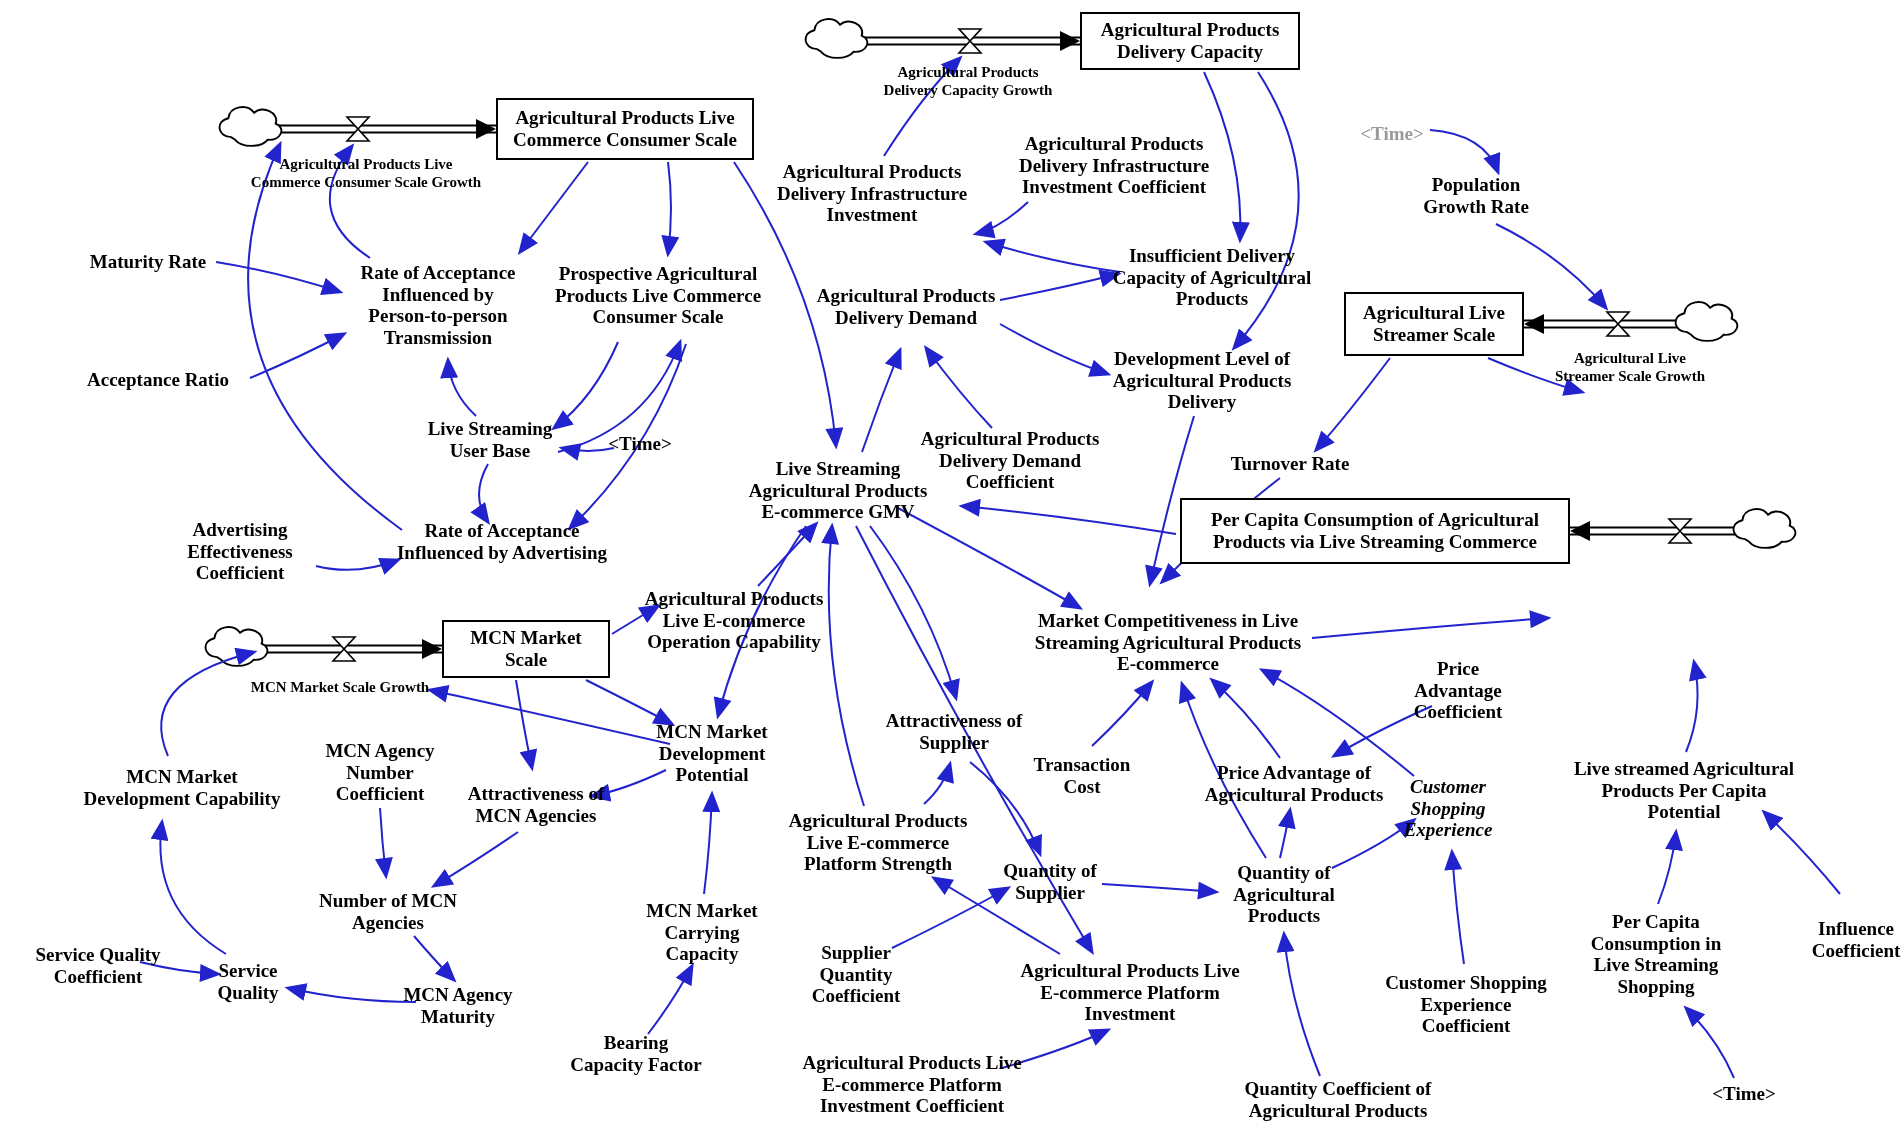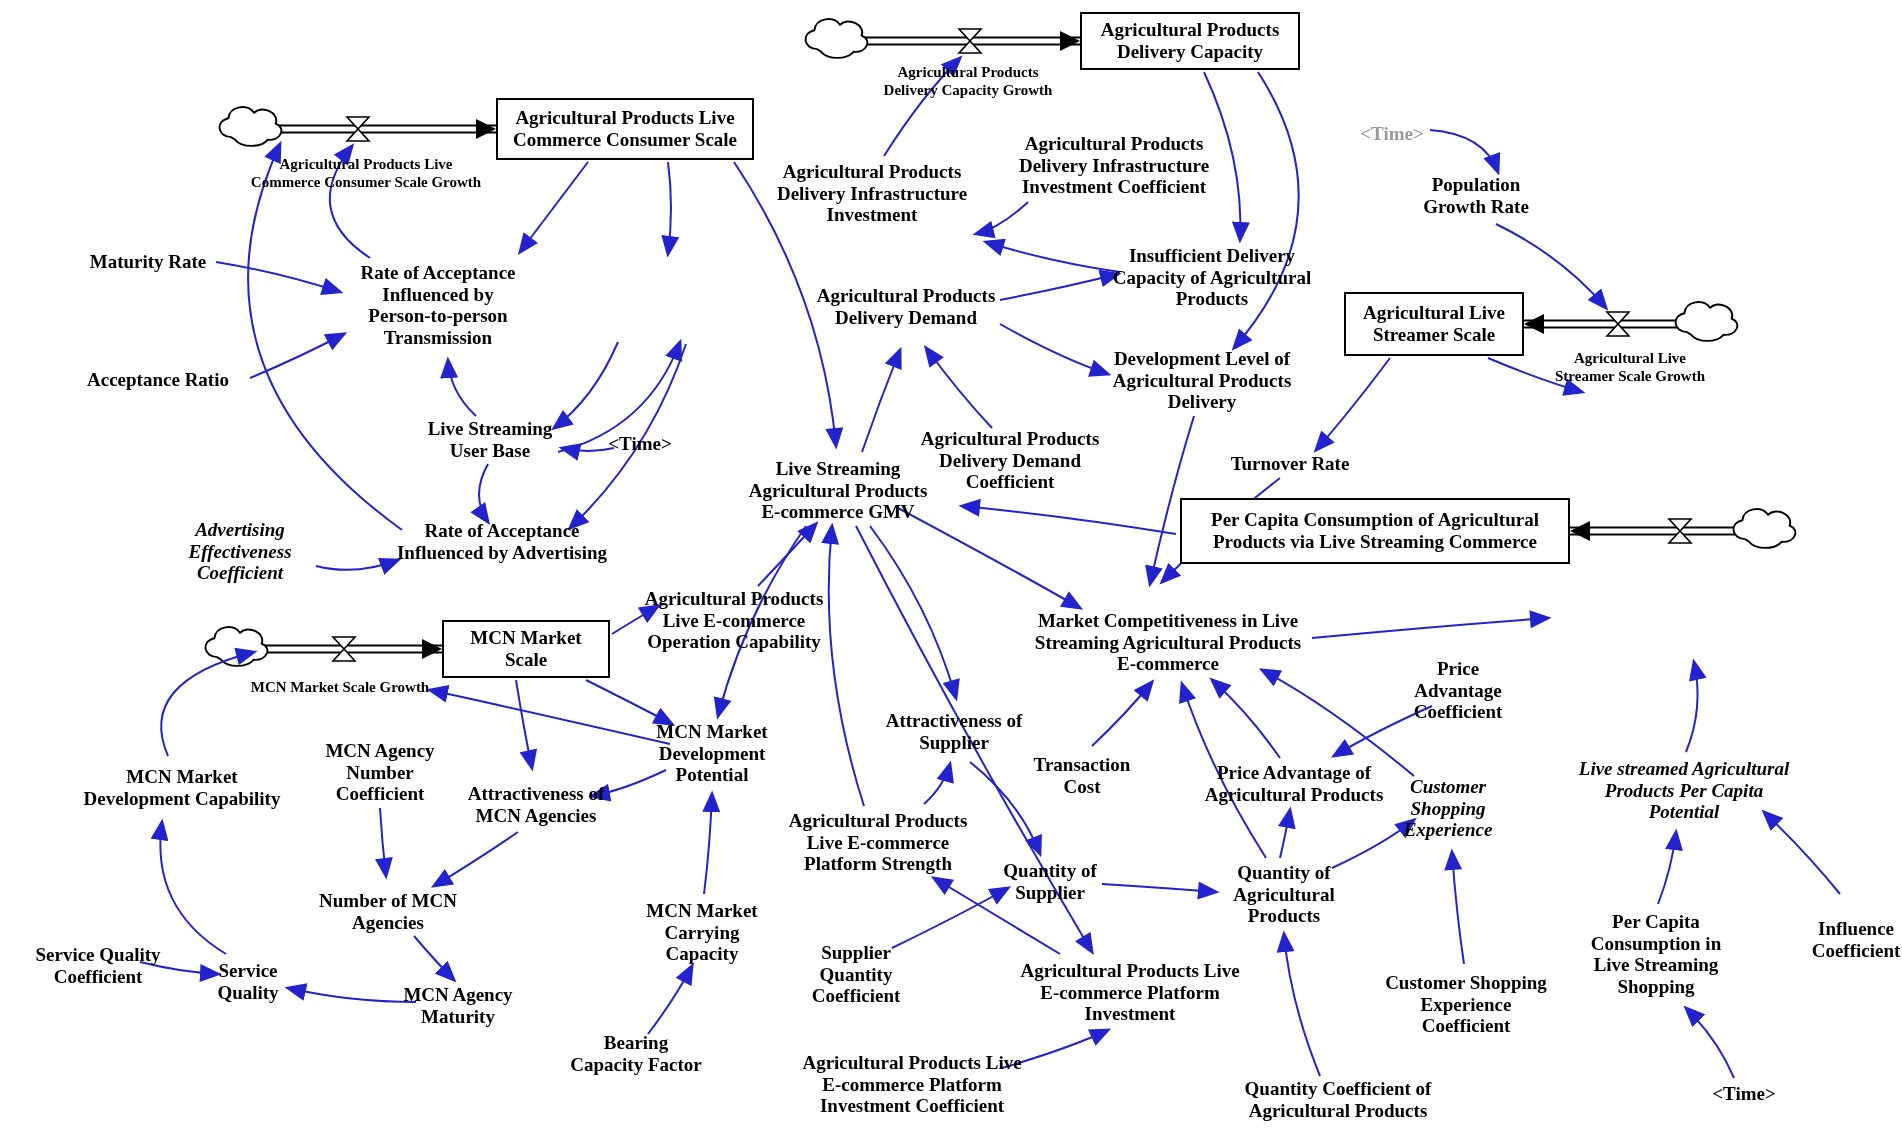--- a/index.html
+++ b/index.html
@@ -166,26 +166,29 @@
     <div class="stock" style="left: 1162px; top: 498px; width: 390px; height: 66px;">Per Capita Consumption of Agricultural
 Products via Live Streaming Commerce</div>
     <div class="stock" style="left: 424px; top: 620px; width: 168px; height: 58px;">MCN Market
 Scale</div>
     <div class="variable" style="left: 130px; top: 262px;">Maturity Rate</div>
     <div class="variable" style="left: 140px; top: 380px;">Acceptance Ratio</div>
     <div class="variable" style="left: 420px; top: 305px;">Rate of Acceptance
 Influenced by
 Person-to-person
 Transmission</div>
+    <div class="variable" style="left: 640px; top: 295px;">Prospective Agricultural
+Products Live Commerce
+Consumer Scale</div>
     <div class="variable" style="left: 472px; top: 440px;">Live Streaming
 User Base</div>
     <div class="variable" style="left: 622px; top: 444px;">&lt;Time&gt;</div>
     <div class="variable" style="left: 484px; top: 542px;">Rate of Acceptance
 Influenced by Advertising</div>
-    <div class="variable" style="left: 222px; top: 551px; font-style: italic;">Advertising
+    <div class="variable" style="left: 222px; top: 551px;">Advertising
 Effectiveness
 Coefficient</div>
     <div class="variable" style="left: 854px; top: 193px;">Agricultural Products
 Delivery Infrastructure
 Investment</div>
     <div class="variable" style="left: 1096px; top: 165px;">Agricultural Products
 Delivery Infrastructure
 Investment Coefficient</div>
     <div class="variable" style="left: 888px; top: 307px;">Agricultural Products
 Delivery Demand</div>
@@ -226,21 +229,21 @@
 Potential</div>
     <div class="variable" style="left: 936px; top: 732px;">Attractiveness of
 Supplier</div>
     <div class="variable" style="left: 1064px; top: 776px;">Transaction
 Cost</div>
     <div class="variable" style="left: 1276px; top: 784px;">Price Advantage of
 Agricultural Products</div>
     <div class="variable" style="left: 1430px; top: 808px; font-style: italic;">Customer
 Shopping
 Experience</div>
-    <div class="variable" style="left: 1666px; top: 790px; font-style: italic;">Live streamed Agricultural
+    <div class="variable" style="left: 1666px; top: 790px;">Live streamed Agricultural
 Products Per Capita
 Potential</div>
     <div class="variable" style="left: 370px; top: 912px;">Number of MCN
 Agencies</div>
     <div class="variable" style="left: 684px; top: 932px;">MCN Market
 Carrying
 Capacity</div>
     <div class="variable" style="left: 860px; top: 842px;">Agricultural Products
 Live E-commerce
 Platform Strength</div>

